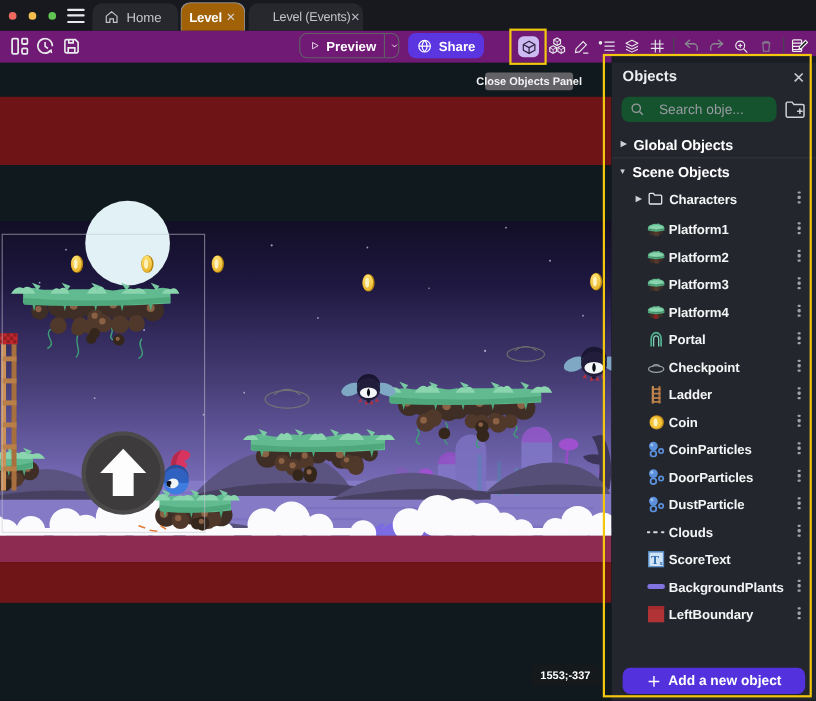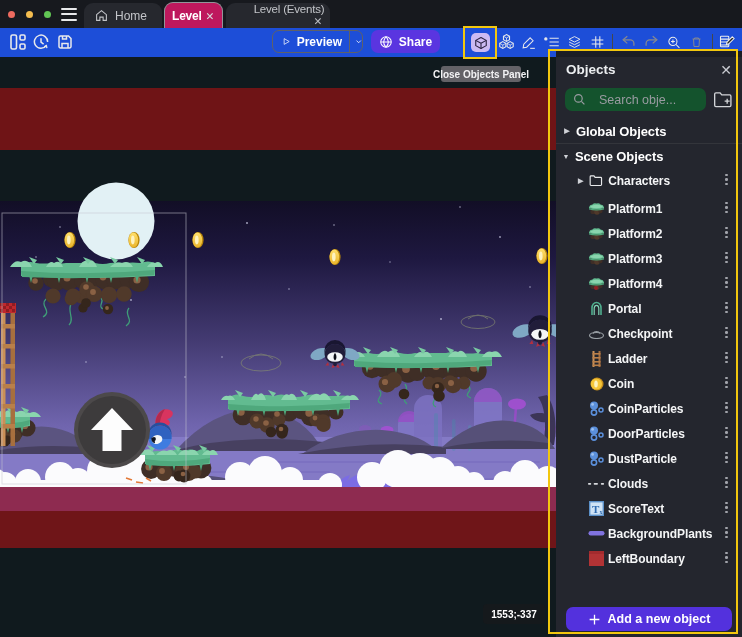--- a/index.html
+++ b/index.html
@@ -7,26 +7,26 @@
 #app { position:relative; width:742px; height:637px; overflow:hidden; }
 .abs { position:absolute; }
 
 
 #tabbar { left:0; top:0; width:742px; height:28px; background:#17191e; }
 .light { width:7px; height:7px; border-radius:50%; top:11px; }
 #hamburger { left:61px; top:8px; width:16px; height:13px; }
 #hamburger div { height:2px; background:#e8e9eb; border-radius:1px; margin-bottom:3.4px; }
 .tab { top:3px; height:25px; border-radius:9px 9px 0 0; display:flex; align-items:center; color:#c3c5c9; font-size:12.5px; white-space:nowrap; }
 #tab-home { left:84px; width:78px; background:#26282e; padding-left:11px; font-size:12px; }
-#tab-level { left:164px; width:59px; background:#be185d; border:1px solid #93959a; border-bottom:none; color:#fff; font-weight:700; padding-left:7px; top:2px; height:26px; font-size:12px; letter-spacing:-0.2px;}
-#tab-events { left:226px; width:104px; background:#26282e; padding-left:22px; font-size:11.5px; letter-spacing:-0.2px;flex-direction:column; }
+#tab-level { left:164px; width:59px; background:#a16207; border:1px solid #93959a; border-bottom:none; color:#fff; font-weight:700; padding-left:7px; top:2px; height:26px; font-size:12px; letter-spacing:-0.2px;}
+#tab-events { left:226px; width:104px; background:#26282e; padding-left:22px; font-size:11.5px; letter-spacing:-0.2px; }
 .tabx { color:#b9bbc0; font-size:10.5px; font-weight:400; margin-left:auto; margin-right:8px; }
 
 
-#toolbar { left:0; top:28px; width:742px; height:29px; background:#1d4ed8; }
+#toolbar { left:0; top:28px; width:742px; height:29px; background:#701a75; }
 .sep { width:1px; height:16px; background:#45474c; top:6px; }
 
 
 #btn-preview { left:272px; top:2px; width:91px; height:23px; border:1px solid #5f6167; border-radius:7px; display:flex; align-items:center; color:#fff; }
 #btn-preview .lbl { font-size:12px; font-weight:700; margin-left:6px; }
 #btn-preview .divd { width:1px; height:100%; background:#5f6167; margin-left:7px; }
 #btn-share { left:371px; top:2px; width:69px; height:23px; background:#5a35e0; border-radius:7px; display:flex; align-items:center; justify-content:center; color:#fff; font-size:12px; font-weight:700; gap:6px; }
 
 
 #cubebtn { left:471px; top:5px; width:19px; height:19px; background:#ccbaf3; border-radius:5px; display:flex; align-items:center; justify-content:center; }

